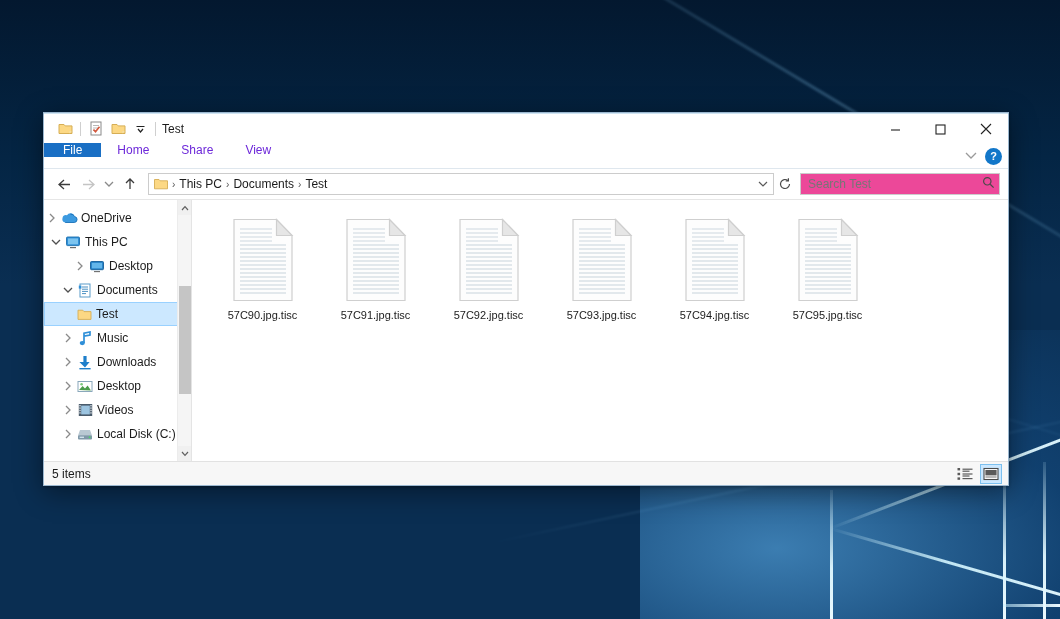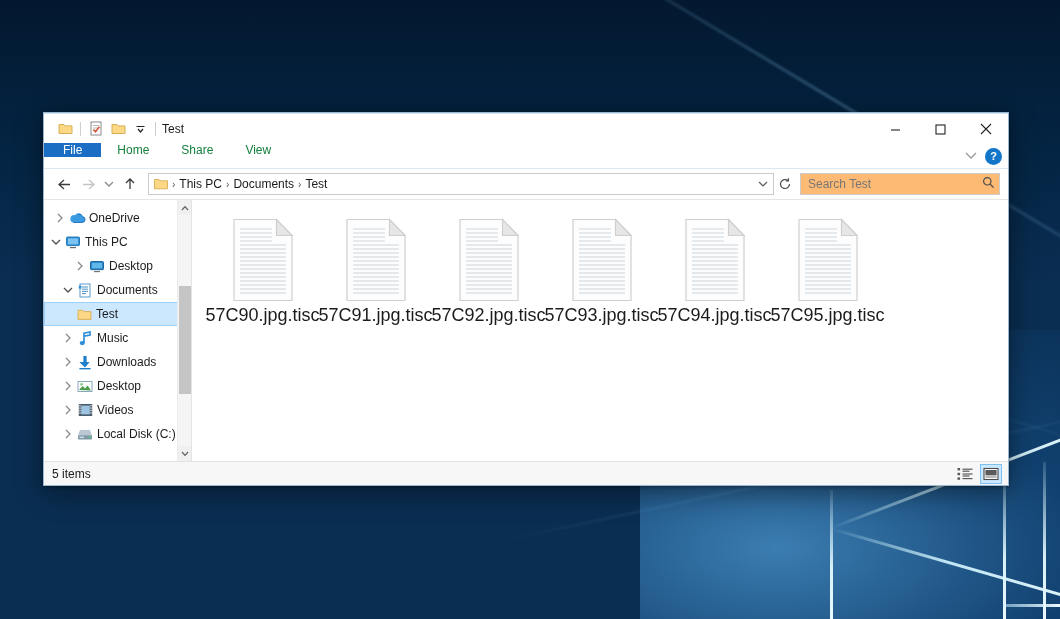--- a/index.html
+++ b/index.html
@@ -89,21 +89,21 @@
     width:45px; height:30px; display:flex; align-items:center; justify-content:center;
     color:#222;
   }
 
   
   .ribbon {
     height:26px; background:#ffffff; display:flex; align-items:flex-start;
     border-bottom:1px solid #dfe7ee; position:relative; flex:none;
   }
   .rtab {
-    display:flex; align-items:center; padding:0 16px; font-size:12px; color:#15803d;
+    display:flex; align-items:center; padding:0 16px; font-size:12px; color:#6d28d9;
   }
   .rtab.file { background:#1a6fc4; color:#ffffff; padding:0 19px; }
   .ribbon-right {
     position:absolute; right:6px; top:0; height:26px; display:flex; align-items:center; gap:8px;
   }
   .help-btn {
     width:17px; height:17px; border-radius:50%; background:#1277c9;
     color:#fff; font-size:11px; font-weight:bold; display:flex; align-items:center; justify-content:center;
   }
 
@@ -122,21 +122,21 @@
     flex:1; height:22px; margin-left:6px; border:1px solid #cccccc; background:#fff;
     display:flex; align-items:center; padding:0 2px 0 5px; min-width:0;
   }
   .crumb-folder { width:14px; height:12px; margin-right:3px; flex:none; }
   .crumb { font-size:12px; color:#1b1b1b; padding:0 3px; white-space:nowrap; }
   .crumb-sep { color:#555; font-size:10px; padding:0 1px; }
   .crumb-spacer { flex:1; }
   .crumb-drop { width:16px; display:flex; align-items:center; justify-content:center; color:#555; font-size:9px; }
   .refresh { width:22px; height:22px; display:flex; align-items:center; justify-content:center; color:#555; border:1px solid transparent; }
   .searchbox {
-    width:200px; height:22px; border:1px solid #cccccc; background:#fdba74;
+    width:200px; height:22px; border:1px solid #cccccc; background:#ec4899;
     display:flex; align-items:center; padding:0 4px 0 7px; margin-left:4px; flex:none;
   }
   .searchbox input {
     border:0; outline:0; flex:1; font-family:inherit; font-size:12px; color:#1b1b1b; min-width:0; background:transparent;
   }
   .searchbox input::placeholder { color:#767676; }
 
   
   .wbody { flex:1; display:flex; border-top:1px solid #e6e6e6; min-height:0; }
 
@@ -175,21 +175,21 @@
     flex:1; background:#ffffff; position:relative; overflow:hidden; padding:14px 0 0 0;
   }
   .filegrid {
     display:flex; flex-wrap:wrap; padding-left:14px; gap:0;
   }
   .fileitem {
     width:113px; padding:4px 2px 6px; display:flex; flex-direction:column; align-items:center;
   }
   .fileicon { width:70px; height:84px; position:relative; }
   .filename {
-    margin-top:6px; font-size:18px; color:#1b1b1b; text-align:right; line-height:14px; white-space:nowrap;
+    margin-top:6px; font-size:11px; color:#1b1b1b; text-align:right; line-height:14px; white-space:nowrap;
   }
 
   
   .statusbar {
     height:24px; flex:none; border-top:1px solid #e2e2e2; background:#f7f7f7;
     display:flex; align-items:center; padding:0 8px; position:relative;
   }
   .status-text { font-size:12px; color:#1b1b1b; }
   .viewbtns { position:absolute; right:6px; top:0; height:24px; display:flex; align-items:center; gap:4px; }
   .viewbtn {
@@ -340,21 +340,21 @@
         </svg>
       </span>
     </div>
   </div>
 
   <div class="wbody">
 
     <div class="sidebar">
       <div class="tree">
 
-        <div class="tnode" style="padding-left:8px">
+        <div class="tnode" style="padding-left:0">
           <span class="chev">
             <svg width="8" height="10" viewBox="0 0 8 10">
                 <path d="M2 1l4 4-4 4" fill="none" stroke="#8a8a8a" stroke-width="1.3"></path>
               </svg>
           </span>
           <span class="ticon">
             <svg width="17" height="12" viewBox="0 0 17 12">
               <path d="M4.2 10.5h9a3 3 0 0 0 .4-5.95A4.1 4.1 0 0 0 6 3.3 3.1 3.1 0 0 0 4.2 10.5z" fill="#3c9ae0"></path>
               <path d="M4.2 10.5h9a3 3 0 0 0 .4-5.95A4.1 4.1 0 0 0 9.4 2.2" fill="none" stroke="#1b72b8" stroke-width=".9"></path>
             </svg>

